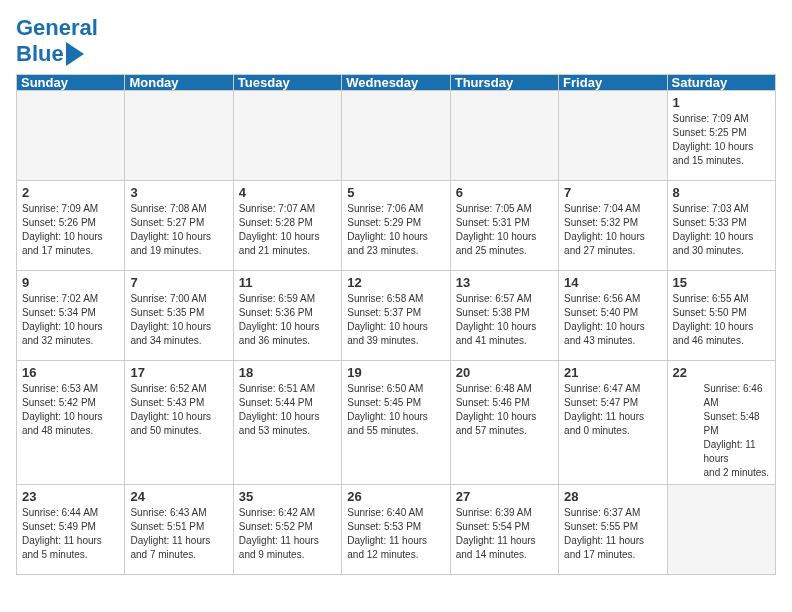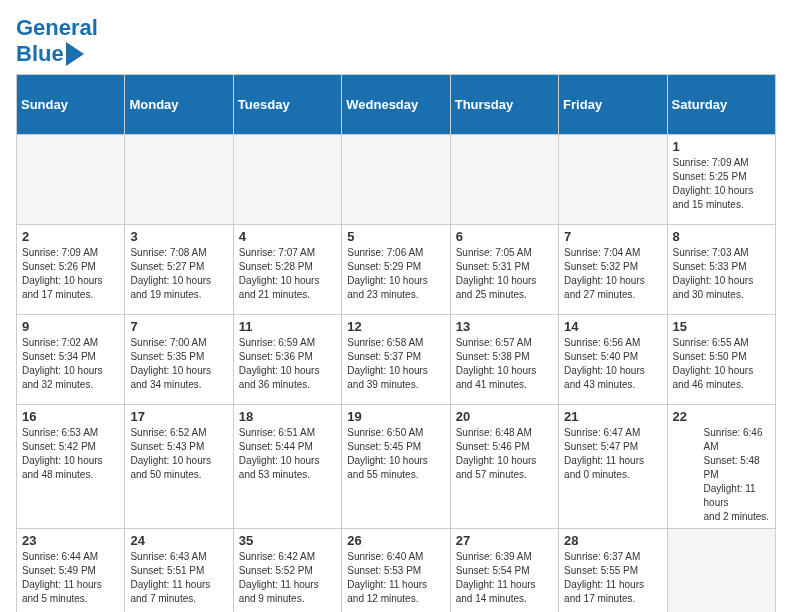--- a/index.html
+++ b/index.html
@@ -51,21 +51,21 @@
     table {
       width: 100%;
       border-collapse: collapse;
       table-layout: fixed;
     }
     th {
       background-color: #1a6fae;
       color: #fff;
       font-size: 13px;
       font-weight: bold;
-      padding: 22px 4px;
+      padding: 0 4px;
       text-align: left;
       border: 1px solid #ccc;
     }
     td {
       vertical-align: top;
       border: 1px solid #ccc;
       padding: 4px 5px;
       height: 90px;
       font-size: 10.5px;
       color: #333;

